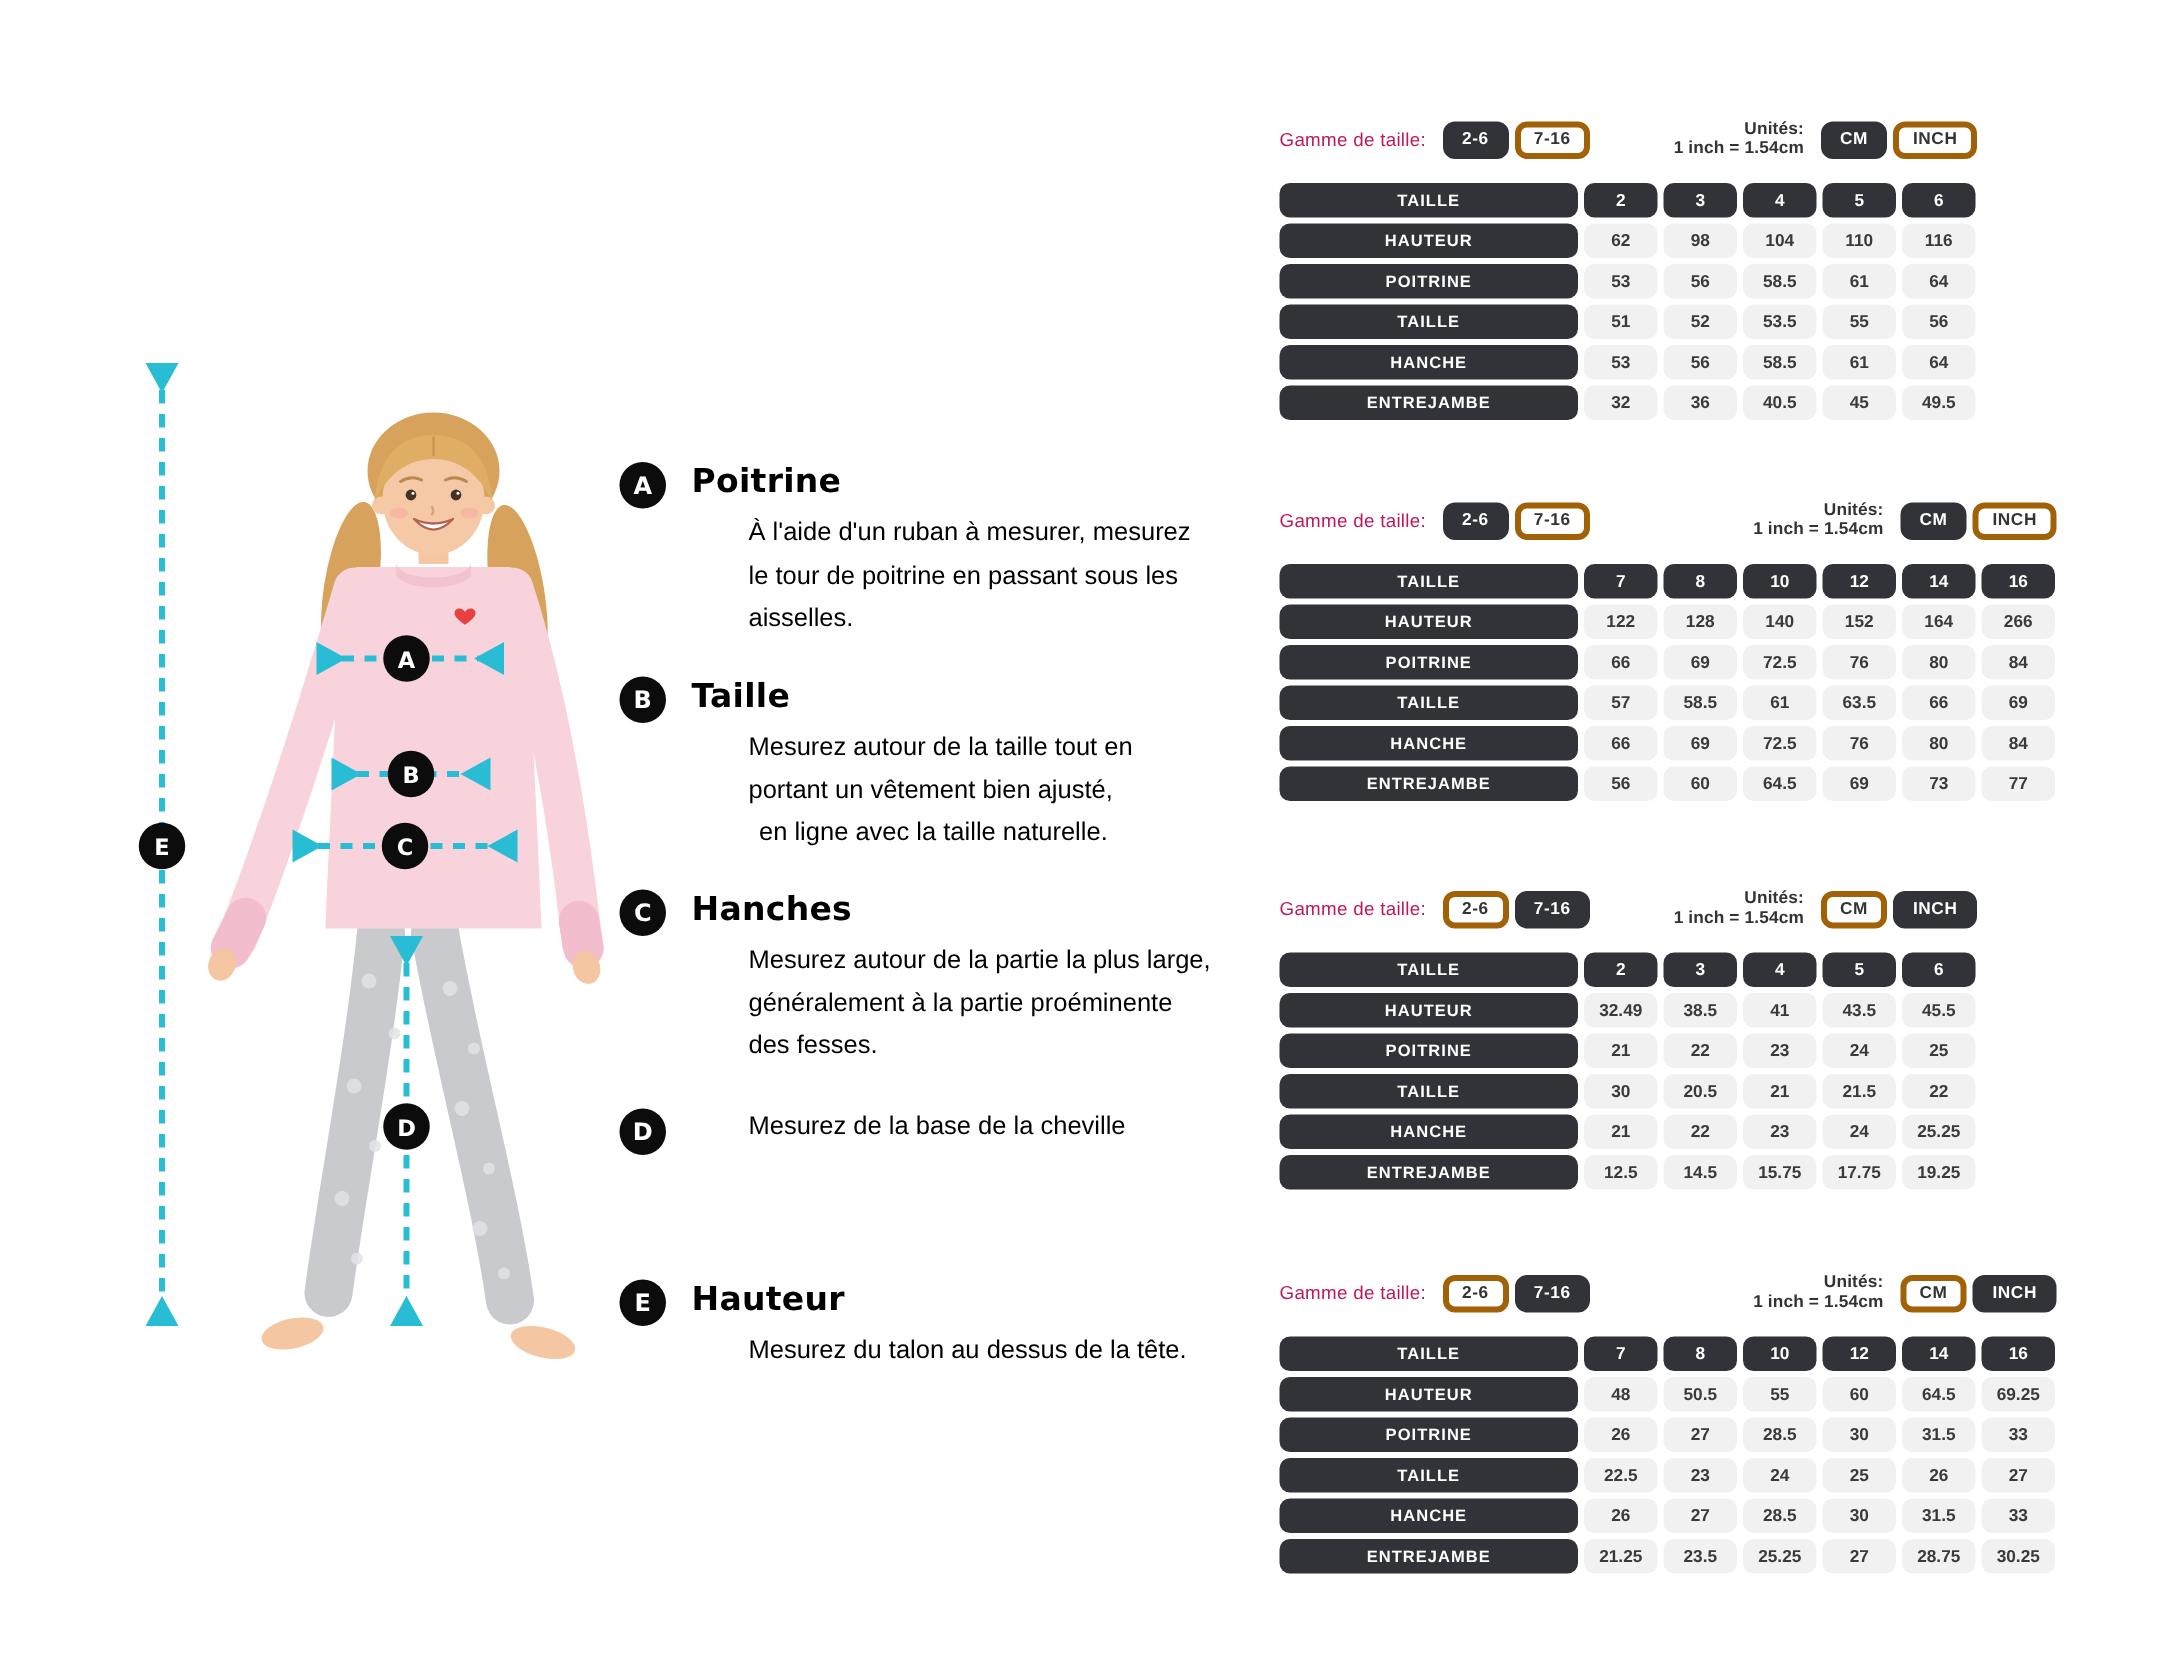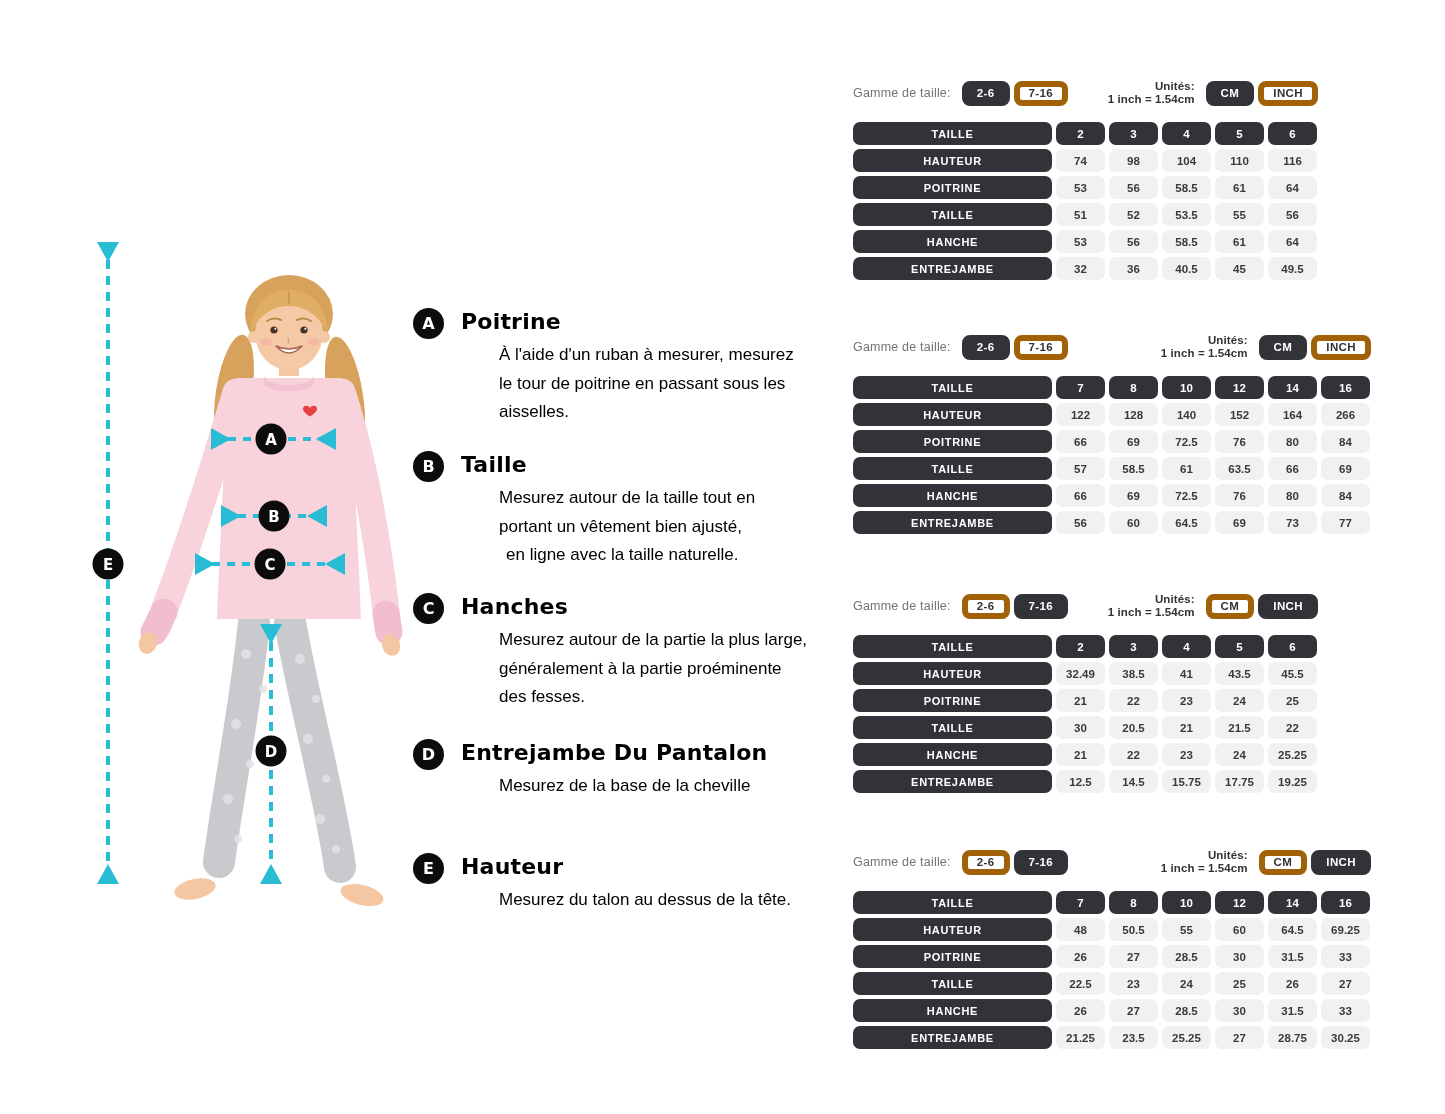--- a/index.html
+++ b/index.html
@@ -33,25 +33,25 @@
 
   
   #tables { position: absolute; left: 853px; top: 80px; width: 520px; height: 1000px; }
   .tblock { position: absolute; left: 0; width: 465px; }
   .tblock.w6 { width: 518px; }
   .tblock.t0 { top: 0; } .tblock.t1 { top: 254px; }
   .tblock.t2 { top: 513px; } .tblock.t3 { top: 769px; }
 
   .ctr { display: flex; justify-content: space-between; align-items: center; height: 26px; margin-bottom: 16px; }
   .grp { display: flex; align-items: center; gap: 4px; }
-  .clab { font-size: 12.5px; color: #737373; font-weight: 400; margin-right: 7px; letter-spacing: 0.2px; }
+  .clab { font-size: 12.5px; color: #be185d; font-weight: 400; margin-right: 7px; letter-spacing: 0.2px; }
   .utext { text-align: right; font-size: 11.5px; font-weight: 700; color: #333; line-height: 13.5px; margin-right: 7px; letter-spacing: 0.1px; }
   .pill {
     height: 25px; min-width: 42px; padding: 0 9px; border-radius: 8px;
-    border: 6px solid #a16207; background: #fff; color: #333;
+    border: 4px solid #a16207; background: #fff; color: #333;
     font-family: "Liberation Sans", sans-serif; font-weight: 700; font-size: 11.5px;
     letter-spacing: 0.4px; cursor: pointer; display: inline-flex; align-items: center; justify-content: center;
   }
   .pill.sel { background: #313338; border-color: #313338; color: #fff; }
 
   .grid .row { display: flex; gap: 4px; margin-bottom: 4px; }
   .rlabel {
     width: 199px; height: 23px; border-radius: 7px; background: #313338; color: #fff;
     display: flex; align-items: center; justify-content: center;
     font-size: 11px; font-weight: 700; letter-spacing: 0.7px; flex: none;
@@ -220,21 +220,20 @@
         <div class="gline">généralement à la partie proéminente</div>
         <div class="gline">des fesses.</div>
       </div>
     </div>
 
     <div class="gsec gsec-d">
       <span class="marker">
           <span>D</span>
         </span>
       <div class="gbody">
-        <h3>Entrejambe Du Pantalon</h3>
         <div class="gline">Mesurez de la base de la cheville</div>
       </div>
     </div>
 
     <div class="gsec gsec-e">
       <span class="marker">
           <span>E</span>
         </span>
       <div class="gbody">
         <h3>Hauteur</h3>
@@ -265,21 +264,21 @@
           <div class="row">
             <div class="rlabel">TAILLE</div>
             <div class="hcell">2</div>
             <div class="hcell">3</div>
             <div class="hcell">4</div>
             <div class="hcell">5</div>
             <div class="hcell">6</div>
           </div>
           <div class="row">
             <div class="rlabel">HAUTEUR</div>
-            <div class="vcell">74</div>
+            <div class="vcell">62</div>
             <div class="vcell">98</div>
             <div class="vcell">104</div>
             <div class="vcell">110</div>
             <div class="vcell">116</div>
           </div>
           <div class="row">
             <div class="rlabel">POITRINE</div>
             <div class="vcell">53</div>
             <div class="vcell">56</div>
             <div class="vcell">58.5</div>

